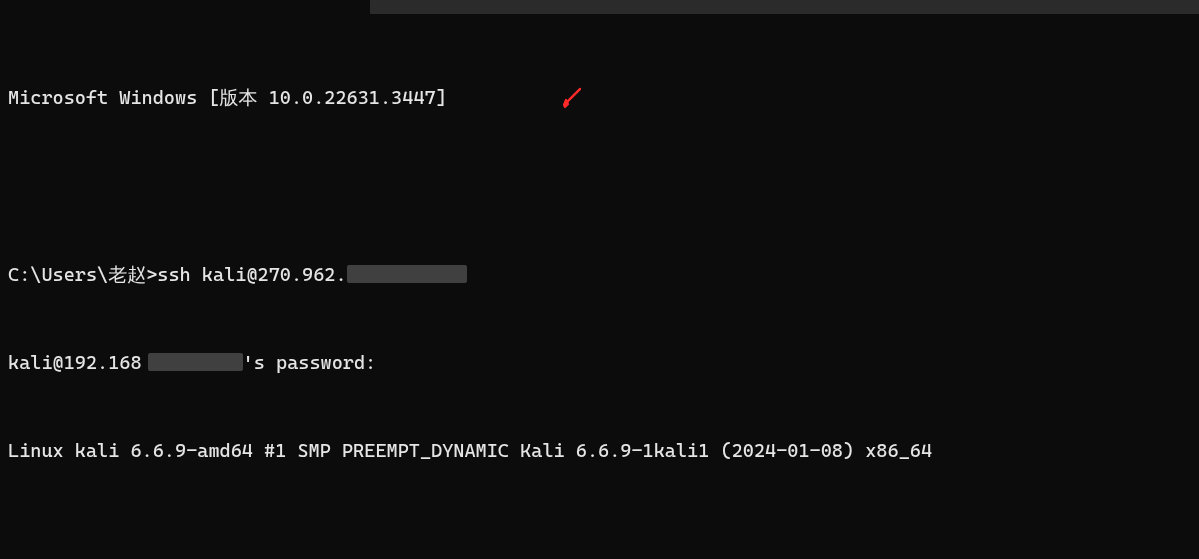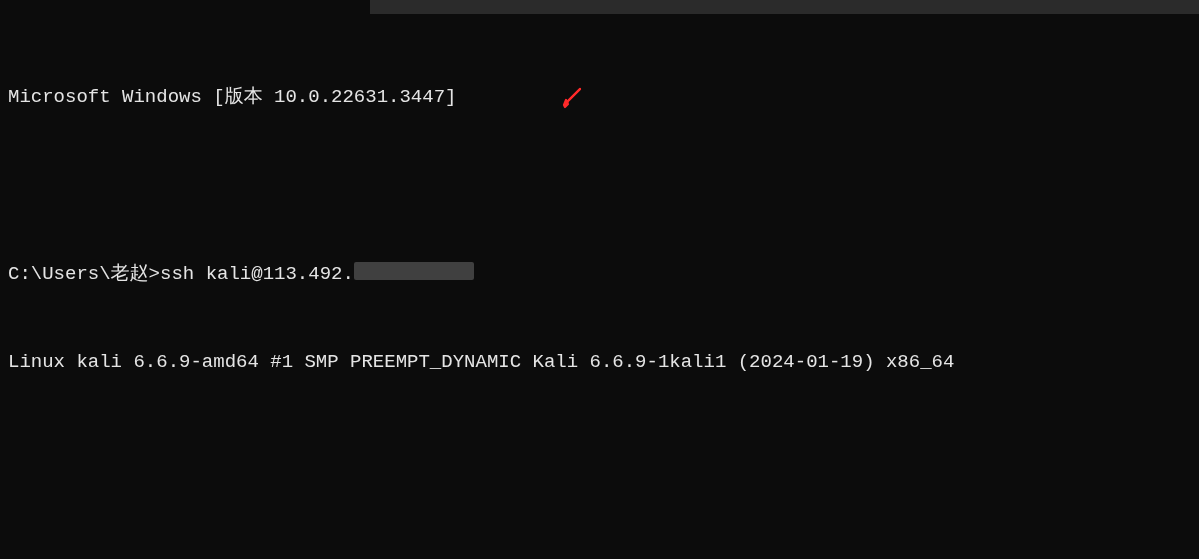--- a/index.html
+++ b/index.html
@@ -30,21 +30,21 @@
     .titlebar .addarea {
       flex: 1;
       height: 100%;
       background: #2b2b2b;
     }
     .terminal {
       padding: 10px 8px 8px 8px;
       white-space: pre;
       letter-spacing: 0px;
     }
-    .line { white-space: pre; position: relative; font-family: Liberation Mono, monospace; }
+    .line { white-space: pre; position: relative; }
     .redact {
       display: inline-block;
       vertical-align: middle;
       background: #404040;
       height: 18px;
       border-radius: 2px;
       position: relative;
       top: -2px;
     }
     .arrow {
@@ -61,22 +61,23 @@
 <body>
 
 <div class="titlebar">
   <div class="tab"></div>
   <div class="addarea"></div>
 </div>
 
 <div class="terminal">
   <div class="line"><span>Microsoft Windows [版本 10.0.22631.3447]</span></div>
   <div class="line">&nbsp;</div>
-  <div class="line"><span>C:\Users\老赵&gt;</span><span>ssh kali@113.492.</span><span class="redact" style="width:120px;"></span></div>
-  <div class="line"><span>Linux kali 6.6.9-amd64 #1 SMP PREEMPT_DYNAMIC Kali 6.6.9-1kali1 (2024-01-19) x86_64</span></div>
+  <div class="line"><span>C:\Users\老赵&gt;</span><span>ssh kali@270.962.</span><span class="redact" style="width:120px;"></span></div>
+  <div class="line"><span>kali@192.168</span><span style="display:inline-block;width:6px"></span><span class="redact" style="width:95px;"></span><span>'s password:</span></div>
+  <div class="line"><span>Linux kali 6.6.9-amd64 #1 SMP PREEMPT_DYNAMIC Kali 6.6.9-1kali1 (2024-01-08) x86_64</span></div>
   
   
   
   
   
   
   
   
   
   

